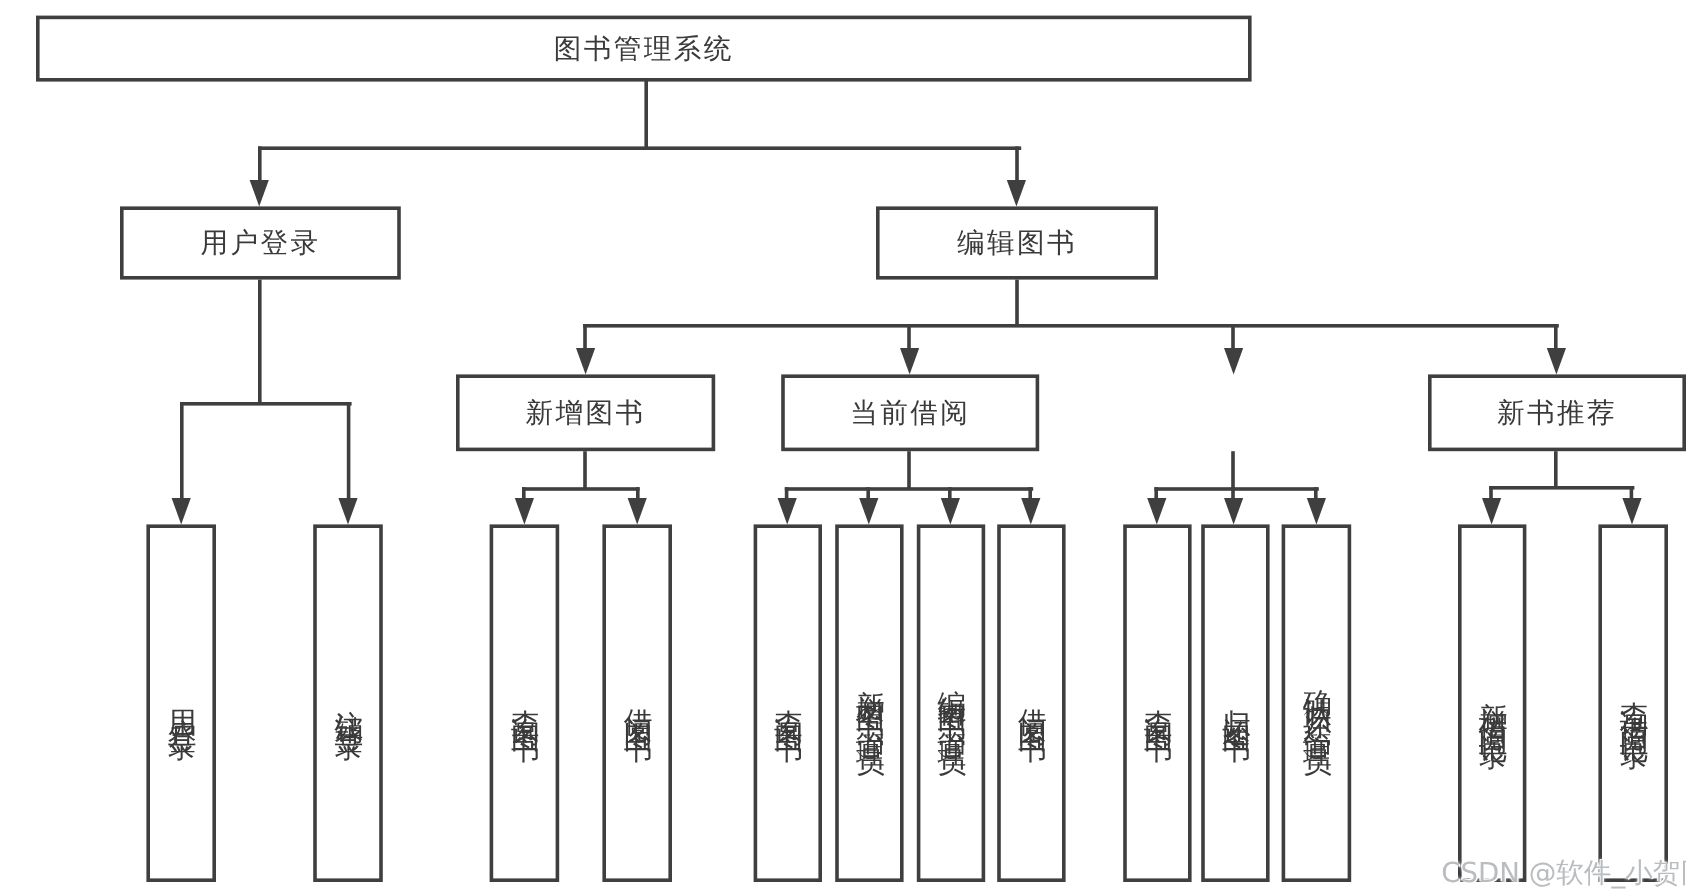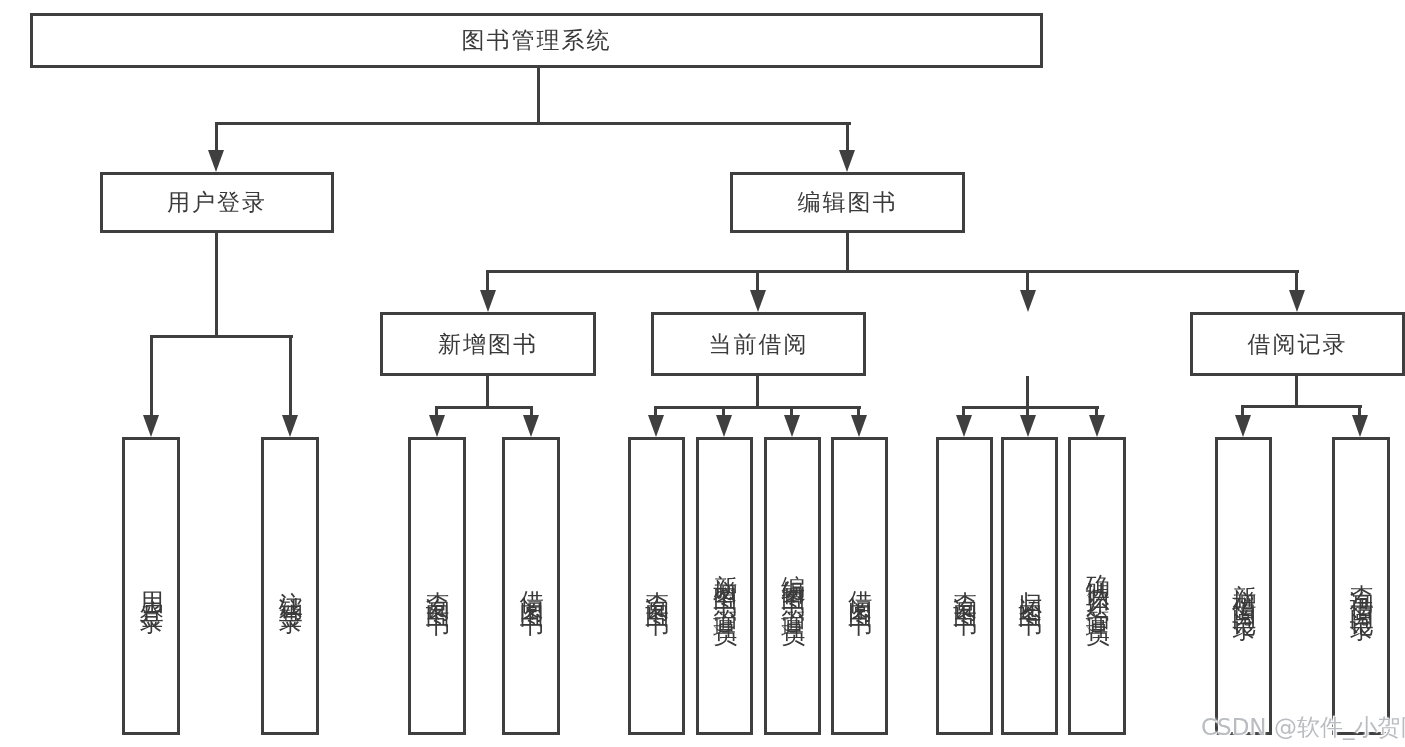--- a/index.html
+++ b/index.html
@@ -49,21 +49,21 @@
     <span class="hlbl">编辑图书</span>
   </div>
 
   <div class="box" style="left:362px;top:312px;width:216px;height:64px">
     <span class="hlbl">新增图书</span>
   </div>
   <div class="box" style="left:633px;top:312px;width:215px;height:64px">
     <span class="hlbl">当前借阅</span>
   </div>
   <div class="box" style="left:1172px;top:312px;width:215px;height:64px">
-    <span class="hlbl">借阅记录</span>
+    <span class="hlbl">新书推荐</span>
   </div>
 
   <div class="box" style="left:104px;top:437px;width:58px;height:298px">
     <span class="vlbl">用户登录</span>
   </div>
   <div class="box" style="left:243px;top:437px;width:58px;height:298px">
     <span class="vlbl">注销登录</span>
   </div>
 
   <div class="box" style="left:390px;top:437px;width:58px;height:298px">

